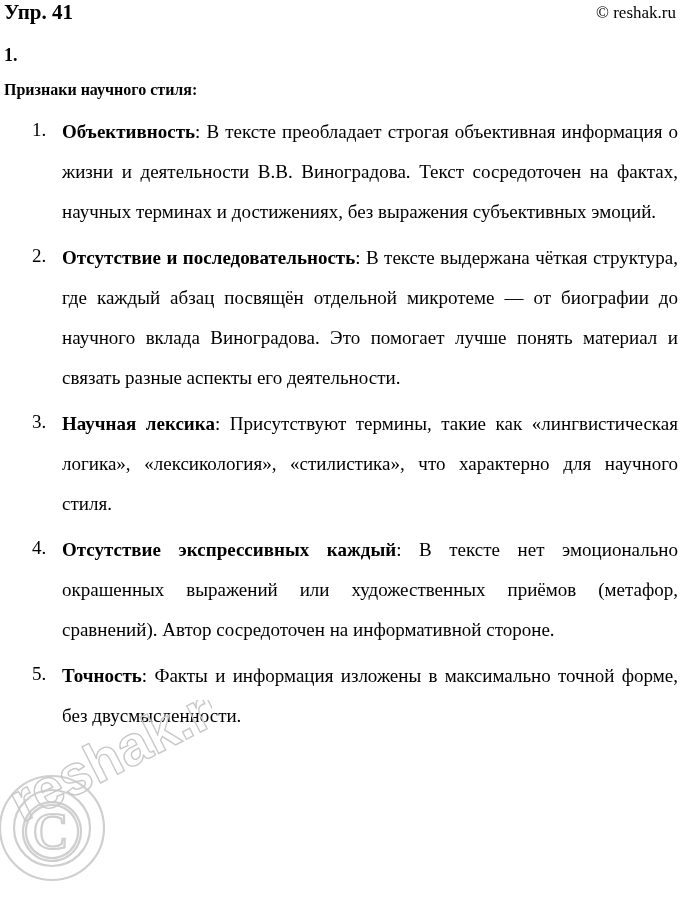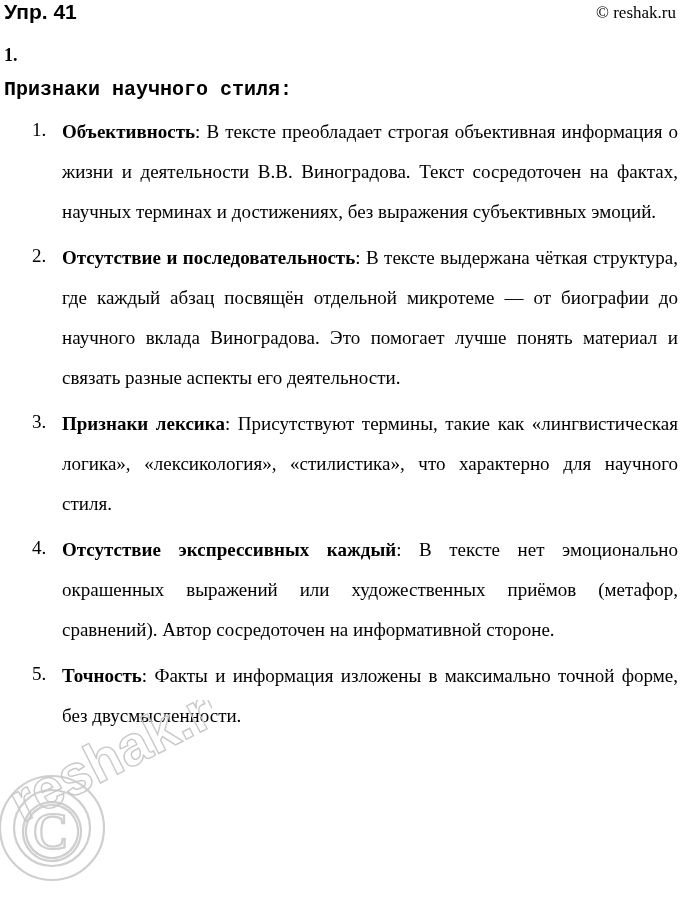--- a/index.html
+++ b/index.html
@@ -27,21 +27,21 @@
   
   .header {
     position: relative;
     height: 30px;
     padding: 0 4px 0 4px;
   }
   .header-title {
     position: absolute;
     left: 4px;
     top: 0px;
-    font-family: Liberation Sans, sans-serif;
+    font-family: Liberation Serif, serif;
     font-weight: bold;
     font-size: 21px;
     letter-spacing: 0px;
     line-height: 24px;
     white-space: nowrap;
   }
   .header-copyright {
     position: absolute;
     right: 4px;
     top: 2px;
@@ -67,23 +67,23 @@
 
   .para {
     font-size: 19px;
     line-height: 36px;
     text-align: justify;
     text-justify: inter-word;
     margin: 10px 0 0 0;
   }
 
   .subhead {
-    font-family: Liberation Mono, monospace;
+    font-family: Liberation Serif, serif;
     font-weight: bold;
-    font-size: 20px;
+    font-size: 16px;
     line-height: 24px;
     margin: 12px 0 0 0;
   }
 
   
   ol.features {
     list-style: none;
     margin: 10px 0 0 0;
     padding: 0;
     counter-reset: feat;
@@ -163,21 +163,21 @@
   <div class="content">
 
     <div class="section-number">1.</div>
 
 
     <div class="subhead">Признаки научного стиля:</div>
 
     <ol class="features">
       <li><span class="term">Объективность</span><span>: В тексте преобладает строгая объективная информация о жизни и деятельности В.В. Виноградова. Текст сосредоточен на фактах, научных терминах и достижениях, без выражения субъективных эмоций.</span></li>
       <li><span class="term">Отсутствие и последовательность</span><span>: В тексте выдержана чёткая структура, где каждый абзац посвящён отдельной микротеме — от биографии до научного вклада Виноградова. Это помогает лучше понять материал и связать разные аспекты его деятельности.</span></li>
-      <li><span class="term">Признаки лексика</span><span>: Присутствуют термины, такие как «лингвистическая логика», «лексикология», «стилистика», что характерно для научного стиля.</span></li>
+      <li><span class="term">Научная лексика</span><span>: Присутствуют термины, такие как «лингвистическая логика», «лексикология», «стилистика», что характерно для научного стиля.</span></li>
       <li><span class="term">Отсутствие экспрессивных каждый</span><span>: В тексте нет эмоционально окрашенных выражений или художественных приёмов (метафор, сравнений). Автор сосредоточен на информативной стороне.</span></li>
       <li><span class="term">Точность</span><span>: Факты и информация изложены в максимально точной форме, без двусмысленности.</span></li>
     </ol>
 
   </div>
 
   <div class="watermark">
     <svg width="220" height="200" viewBox="0 0 220 200" aria-hidden="true">
       <g>
         <circle class="wm-ring" cx="60" cy="128" r="52"></circle>

